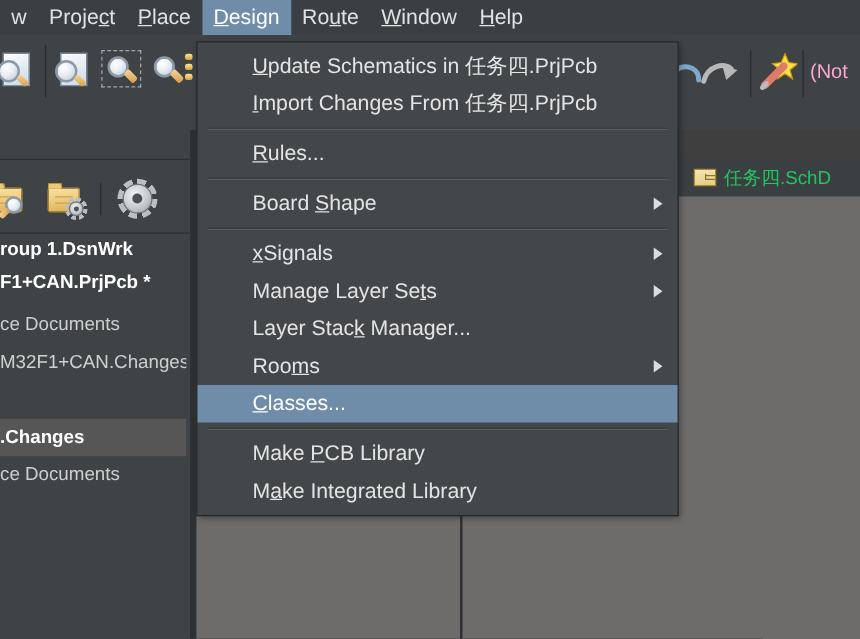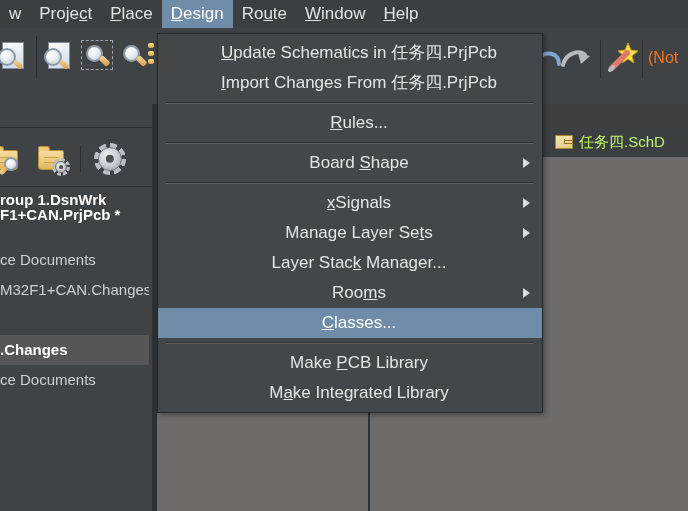--- a/index.html
+++ b/index.html
@@ -146,21 +146,21 @@
       #b9bfc4 87.5% 95.5%, transparent 95.5% 100%);
   }
   .wand {
     position: absolute;
     width: 22px; height: 22px;
   }
 
   .tb-text {
     position: absolute;
     font-size: 16px;
-    color: #f97316;
+    color: #f9a8d4;
     white-space: nowrap;
   }
 
   
   #leftpanel {
     position: absolute;
     left: 0; top: 104px;
     width: 152px; height: 407px;
     background: #3f4345;
     z-index: 4;
@@ -207,21 +207,21 @@
   }
   .doc-tab {
     position: absolute;
     height: 30px;
     display: flex;
     align-items: center;
     gap: 6px;
     padding: 0 8px;
     box-sizing: border-box;
     font-size: 15px;
-    color: #bef264;
+    color: #22c55e;
     white-space: nowrap;
   }
   .sch-icon {
     position: relative;
     width: 18px; height: 14px;
     background: linear-gradient(170deg,#f5e5b6,#e3cd84);
     border: 1px solid #a8892f;
     box-sizing: border-box;
     flex: 0 0 auto;
   }
@@ -258,21 +258,20 @@
   #dropdown {
     position: absolute;
     left: 157px; top: 33px;
     width: 386px;
     background: #444749;
     border: 1px solid #25282a;
     box-sizing: border-box;
     z-index: 40;
     padding: 4px 0 4px 0;
     box-shadow: 2px 2px 5px rgba(0,0,0,0.35);
-    text-align: center;
   }
   .mi {
     position: relative;
     height: 30px;
     line-height: 30px;
     padding-left: 44px;
     padding-right: 26px;
     font-size: 17px;
     color: #e4e4e4;
     white-space: nowrap;
@@ -383,21 +382,21 @@
     <div class="tb-icon" style="left:94px; top:15px; width:32px; height:32px;">
       <div class="gear-teeth" style="left:0px; top:0px; width:32px; height:32px;"></div>
       <div class="gear" style="left:4px; top:4px; width:24px; height:24px;"></div>
     </div>
   </div>
 
   <div id="panel-rows">
       <div class="panel-row bold" style="top: 81px;">
         <span class="rtxt">roup 1.DsnWrk</span>
       </div>
-      <div class="panel-row bold" style="top: 96px;">
+      <div class="panel-row bold" style="top: 107px;">
         <span class="rtxt">F1+CAN.PrjPcb *</span>
       </div>
       <div class="panel-row" style="top: 141px;">
         <span class="rtxt">ce Documents</span>
       </div>
       <div class="panel-row" style="top: 171px;">
         <span class="rtxt">M32F1+CAN.Changes</span>
       </div>
       <div class="panel-row" style="top: 201px; margin-top: 35px;">
         <span class="rtxt">ries</span>

